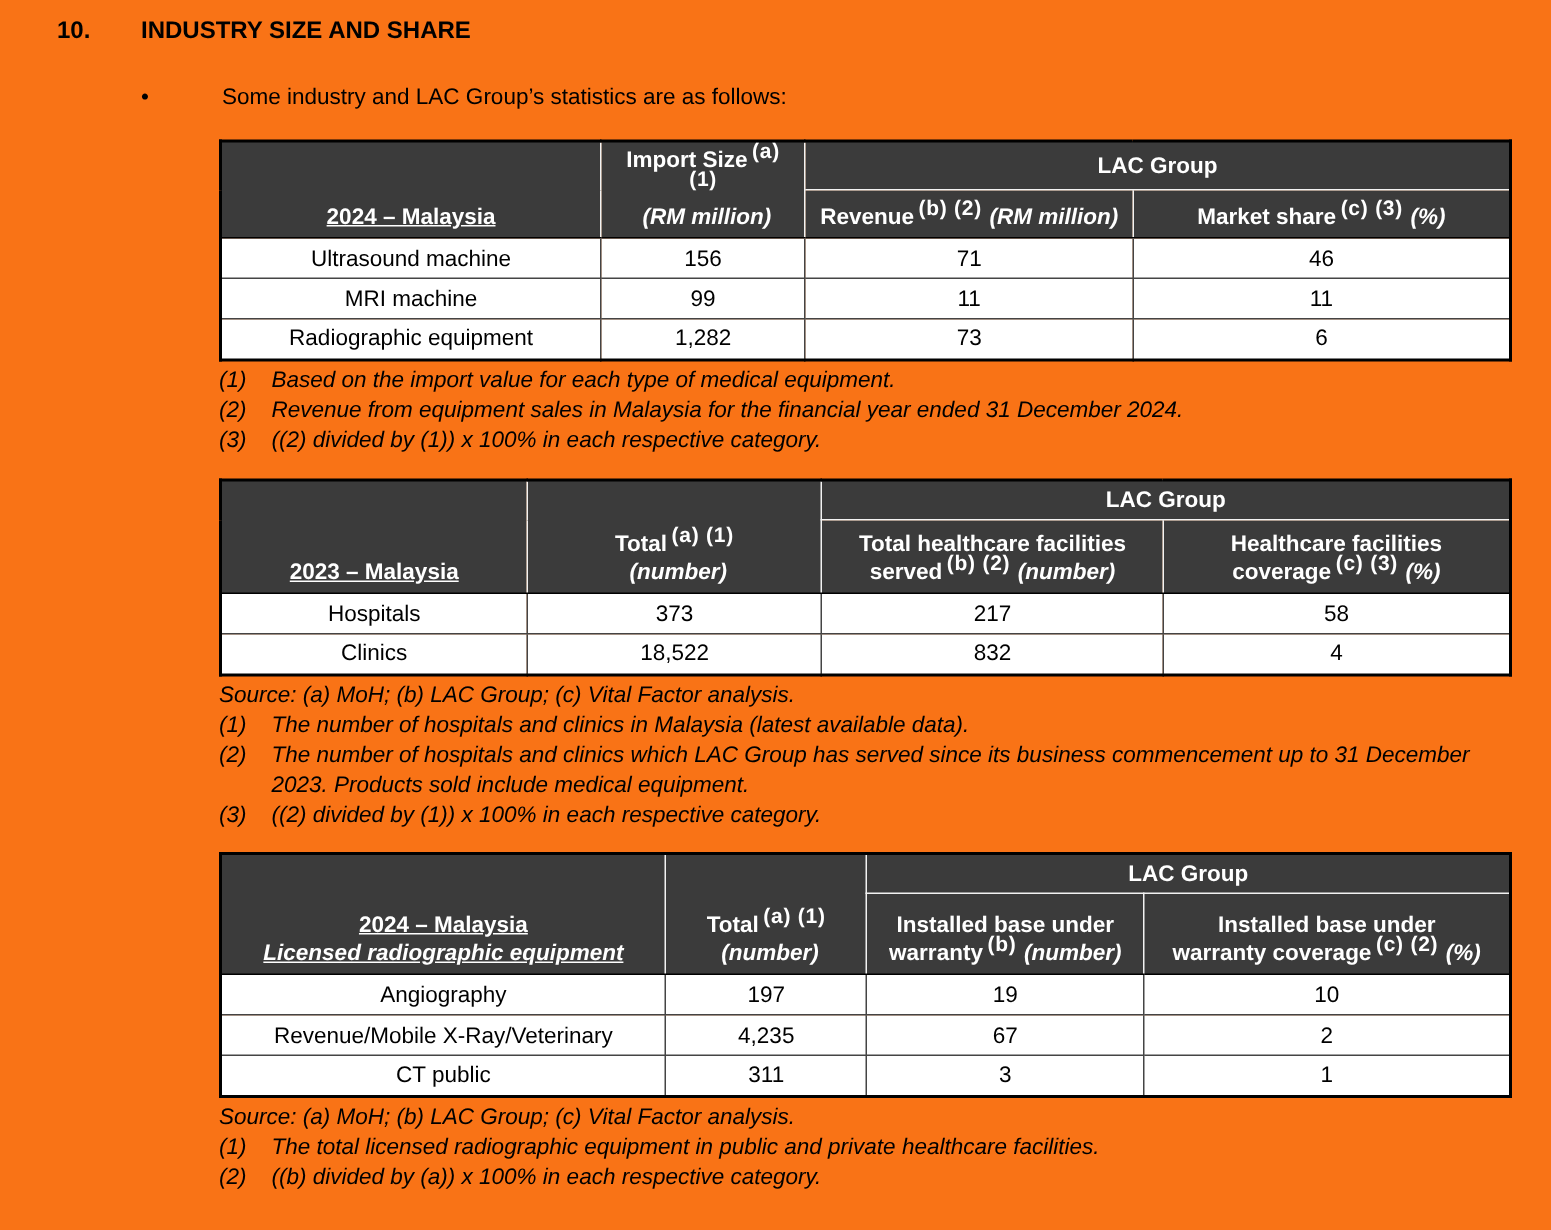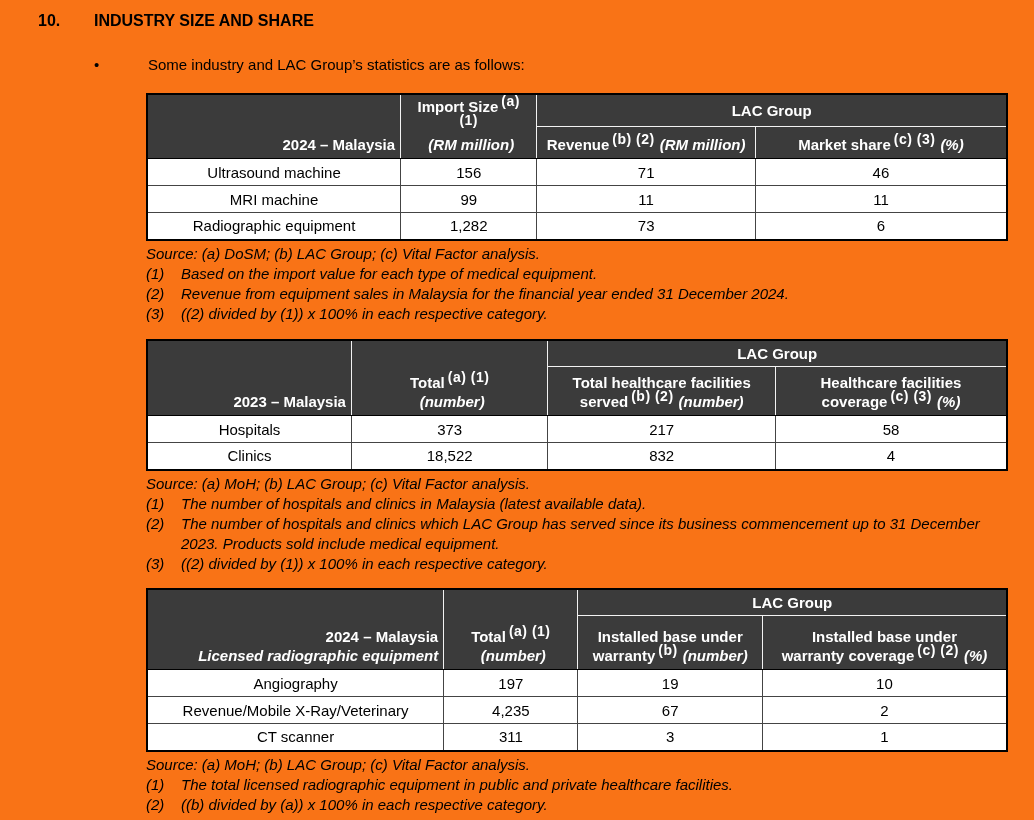--- a/index.html
+++ b/index.html
@@ -20,21 +20,21 @@
   table.dtable {
     border-collapse:collapse; table-layout:fixed; width:862px;
     margin-left:146px; border:2px solid #000;
   }
   .dtable thead th {
     background:#3b3b3b; color:#fff; font-weight:bold; font-size:15px;
     border:1px solid #f2f2f2; vertical-align:bottom; line-height:19px;
     padding:2px 5px 4px 5px;
   }
   .dtable thead th.grouphdr { text-align:center; vertical-align:middle; padding-bottom:2px; }
-  .dtable thead th.rowhdr { text-align:right; }
+  .dtable thead th.rowhdr { text-align:center;text-decoration:underline; }
   .dtable thead th.colhdr { text-align:center; }
   .dtable thead th.bb { border-bottom:1px solid #000; }
   .dtable tbody td {
     border:1px solid #444; height:27px; padding:2px 6px; background:#fff;
   }
   .dtable tbody td.lbl { text-align:center; }
   .dtable tbody td.num { text-align:center; }
   .t1 { margin-top:20px; }
   .t2 { margin-top:15px; }
   .t3 { margin-top:14px; }
@@ -111,21 +111,20 @@
       <tr>
         <td class="lbl">Radiographic equipment</td>
         <td class="num">1,282</td>
         <td class="num">73</td>
         <td class="num">6</td>
       </tr>
     </tbody>
   </table>
 
   <div class="fnblock">
-    <div class="src">Source: (a) DoSM; (b) LAC Group; (c) Vital Factor analysis.</div>
     <div class="fn">
         <span class="fnnum">(1)</span>
         <span class="fntext">Based on the import value for each type of medical equipment.</span>
       </div>
     <div class="fn">
         <span class="fnnum">(2)</span>
         <span class="fntext">Revenue from equipment sales in Malaysia for the financial year ended 31 December 2024.</span>
       </div>
     <div class="fn">
         <span class="fnnum">(3)</span>
@@ -231,21 +230,21 @@
         <td class="num">19</td>
         <td class="num">10</td>
       </tr>
       <tr>
         <td class="lbl">Revenue/Mobile X-Ray/Veterinary</td>
         <td class="num">4,235</td>
         <td class="num">67</td>
         <td class="num">2</td>
       </tr>
       <tr>
-        <td class="lbl">CT scanner</td>
+        <td class="lbl">CT public</td>
         <td class="num">311</td>
         <td class="num">3</td>
         <td class="num">1</td>
       </tr>
     </tbody>
   </table>
 
   <div class="fnblock">
     <div class="src">Source: (a) MoH; (b) LAC Group; (c) Vital Factor analysis.</div>
     <div class="fn">

